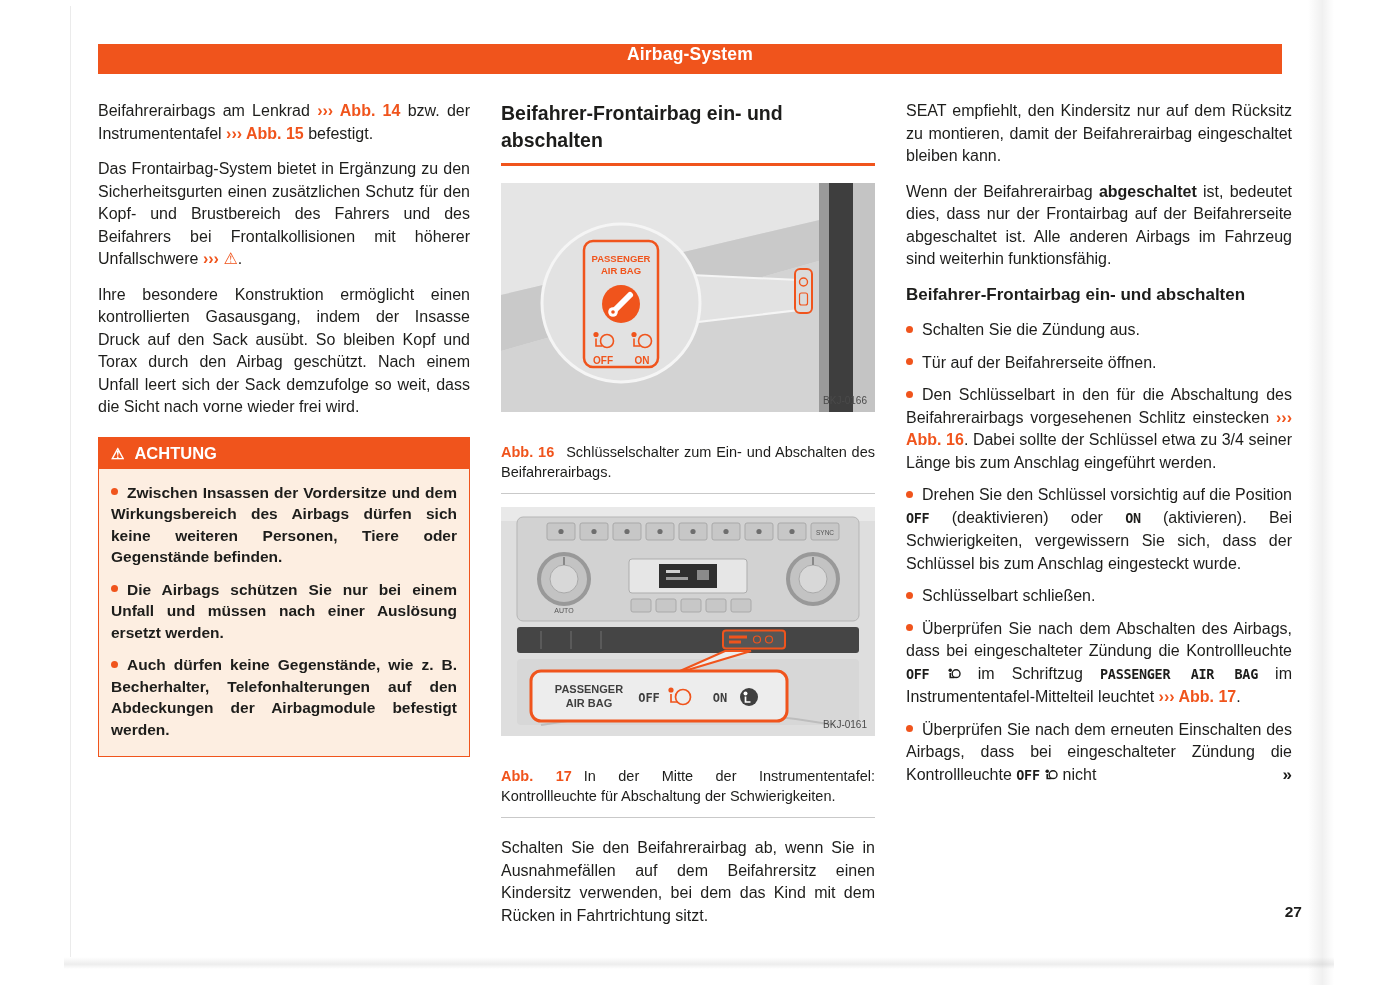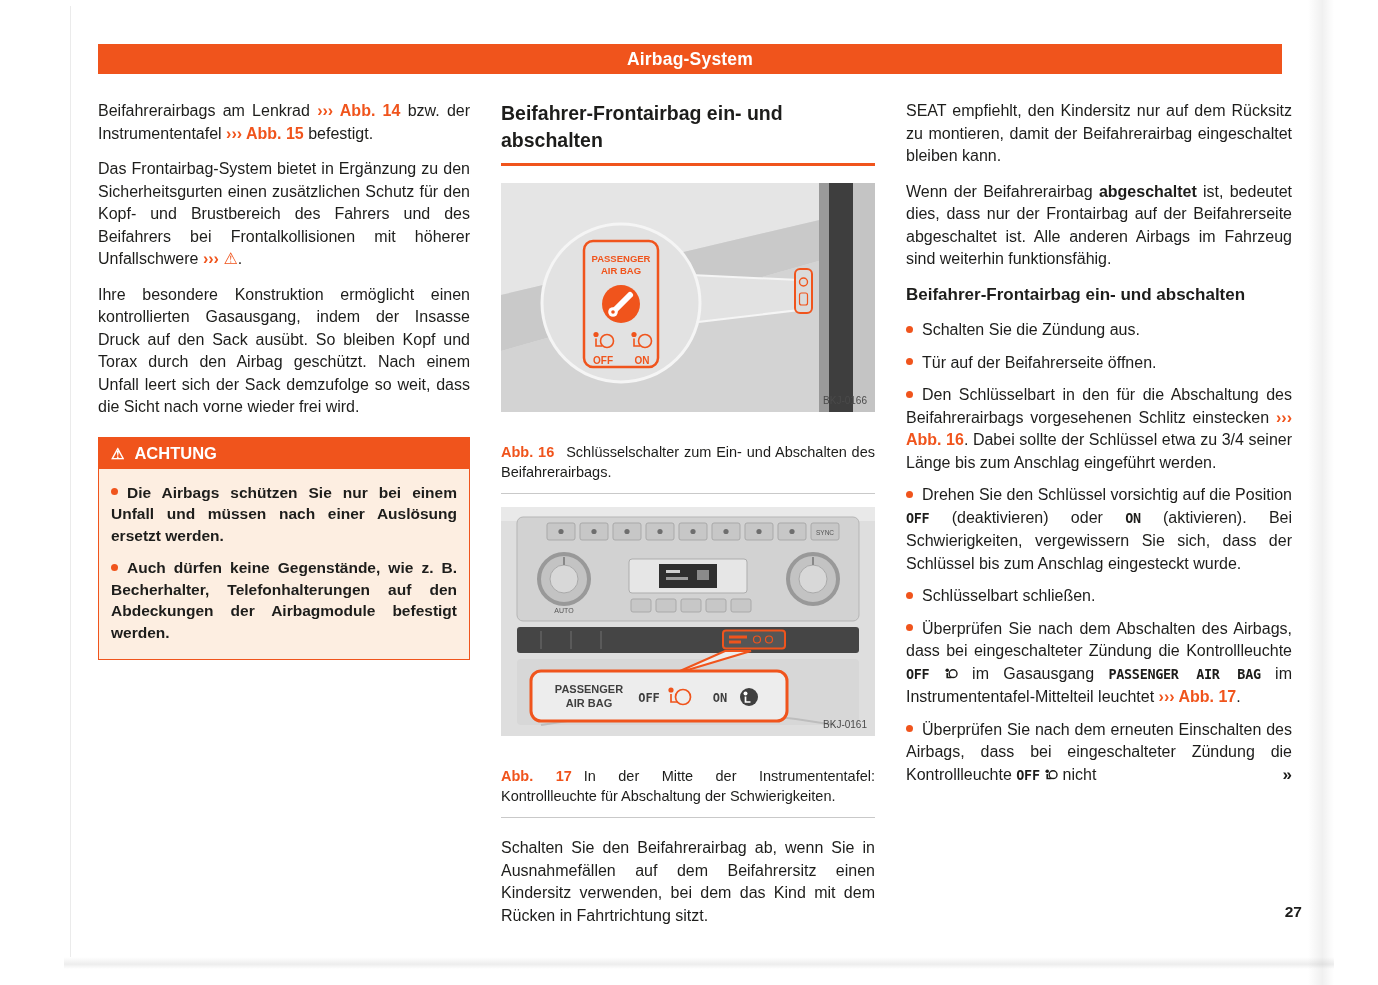--- a/index.html
+++ b/index.html
@@ -12,21 +12,21 @@
   
   .edge-left  { position:absolute; left:70px; top:6px; bottom:28px; width:1px; background:#ebebeb; }
   .edge-right { position:absolute; right:44px; top:0; bottom:0; width:26px;
                 background:linear-gradient(to right, rgba(0,0,0,0), rgba(0,0,0,0.06) 55%, rgba(0,0,0,0)); }
   .edge-bottom{ position:absolute; left:64px; right:44px; bottom:16px; height:12px;
                 background:linear-gradient(to bottom, rgba(0,0,0,0), rgba(0,0,0,0.07) 60%, rgba(0,0,0,0)); }
 
   .header-bar {
     position:absolute; left:98px; top:44px; width:1184px; height:30px;
     background:var(--accent, #f0541c); color:#fff;
-    display:flex; align-items:center; justify-content:center;
+    display:flex; justify-content:center;
     font-size:17.5px; font-weight:bold; letter-spacing:0.2px;
   }
 
   .columns { position:absolute; left:98px; top:100px; width:1194px; display:flex; }
   .col { font-size:16px; line-height:22.5px; text-align:justify; hyphens:auto; -webkit-hyphens:auto; }
   .col-left  { width:372px; margin-right:31px; }
   .col-mid   { width:374px; margin-right:31px; }
   .col-right { width:386px; }
 
   p.para { margin-bottom:13px; }
@@ -101,20 +101,21 @@
       <p class="para"><span class="seg-p">Beifahrerairbags am Lenkrad </span><span class="seg-a">››› </span><span class="seg-l">Abb. 14</span><span class="seg-p"> bzw. der Instrumententafel </span><span class="seg-a">››› </span><span class="seg-l">Abb. 15</span><span class="seg-p"> befestigt.</span></p>
       <p class="para"><span class="seg-p">Das Frontairbag-System bietet in Ergänzung zu den Sicherheitsgurten einen zusätzlichen Schutz für den Kopf- und Brustbereich des Fahrers und des Beifahrers bei Frontalkollisionen mit höherer Unfallschwere </span><span class="seg-a">››› </span><span class="seg-w">⚠</span><span class="seg-p">.</span></p>
       <p class="para"><span class="seg-p">Ihre besondere Konstruktion ermöglicht einen kontrollierten Gasausgang, indem der Insasse Druck auf den Sack ausübt. So bleiben Kopf und Torax durch den Airbag geschützt. Nach einem Unfall leert sich der Sack demzufolge so weit, dass die Sicht nach vorne wieder frei wird.</span></p>
 
       <div class="achtung">
         <div class="achtung-header">
           <span class="warn-tri">⚠</span>
           <span>ACHTUNG</span>
         </div>
         <div class="achtung-body">
+          <div class="achtung-item"><span class="bullet"></span><span>Zwischen Insassen der Vordersitze und dem Wirkungsbereich des Airbags dürfen sich keine weiteren Personen, Tiere oder Gegenstände befinden.</span></div>
           <div class="achtung-item"><span class="bullet"></span><span>Die Airbags schützen Sie nur bei einem Unfall und müssen nach einer Auslösung ersetzt werden.</span></div>
           <div class="achtung-item"><span class="bullet"></span><span>Auch dürfen keine Gegenstände, wie z. B. Becherhalter, Telefonhalterungen auf den Abdeckungen der Airbagmodule befestigt werden.</span></div>
         </div>
       </div>
     </section>
 
     <section class="col col-mid">
       <h2 class="mid-heading">Beifahrer-Frontairbag ein- und abschalten</h2>
       <div class="heading-rule"></div>
 
@@ -265,21 +266,21 @@
 
       <div class="bullet-item"><span class="bullet"></span><span><span class="seg-p">Schalten Sie die Zündung aus.</span></span></div>
       <div class="bullet-item"><span class="bullet"></span><span><span class="seg-p">Tür auf der Beifahrerseite öffnen.</span></span></div>
       <div class="bullet-item"><span class="bullet"></span><span><span class="seg-p">Den Schlüsselbart in den für die Abschaltung des Beifahrerairbags vorgesehenen Schlitz einstecken </span><span class="seg-a">››› </span><span class="seg-l">Abb. 16</span><span class="seg-p">. Dabei sollte der Schlüssel etwa zu 3/4 seiner Länge bis zum Anschlag eingeführt werden.</span></span></div>
       <div class="bullet-item"><span class="bullet"></span><span><span class="seg-p">Drehen Sie den Schlüssel vorsichtig auf die Position </span><span class="seg-m">OFF</span><span class="seg-p"> (deaktivieren) oder </span><span class="seg-m">ON</span><span class="seg-p"> (aktivieren). Bei Schwierigkeiten, vergewissern Sie sich, dass der Schlüssel bis zum Anschlag eingesteckt wurde.</span></span></div>
       <div class="bullet-item"><span class="bullet"></span><span><span class="seg-p">Schlüsselbart schließen.</span></span></div>
       <div class="bullet-item"><span class="bullet"></span><span><span class="seg-p">Überprüfen Sie nach dem Abschalten des Airbags, dass bei eingeschalteter Zündung die Kontrollleuchte </span><span class="seg-m">OFF</span><span class="seg-p"> </span><span class="seg-ic"><svg viewBox="0 0 20 20" width="14" height="14">
                 <circle cx="13" cy="9.5" r="5.6" fill="none" stroke="currentColor" stroke-width="2"></circle>
                 <circle cx="4.6" cy="4.8" r="2.5" fill="currentColor"></circle>
                 <path d="M4.6 8.6 V15 h6.2" fill="none" stroke="currentColor" stroke-width="2.3"></path>
-              </svg></span><span class="seg-p"> im Gasausgang </span><span class="seg-m">PASSENGER AIR BAG</span><span class="seg-p"> im Instrumententafel-Mittelteil leuchtet </span><span class="seg-a">››› </span><span class="seg-l">Abb. 17</span><span class="seg-p">.</span></span></div>
+              </svg></span><span class="seg-p"> im Schriftzug </span><span class="seg-m">PASSENGER AIR BAG</span><span class="seg-p"> im Instrumententafel-Mittelteil leuchtet </span><span class="seg-a">››› </span><span class="seg-l">Abb. 17</span><span class="seg-p">.</span></span></div>
       <div class="bullet-item">
         <span class="bullet"></span><span><span class="seg-p">Überprüfen Sie nach dem erneuten Einschalten des Airbags, dass bei eingeschalteter Zündung die Kontrollleuchte </span><span class="seg-m">OFF</span><span class="seg-p"> </span><span class="seg-ic"><svg viewBox="0 0 20 20" width="14" height="14">
                 <circle cx="13" cy="9.5" r="5.6" fill="none" stroke="currentColor" stroke-width="2"></circle>
                 <circle cx="4.6" cy="4.8" r="2.5" fill="currentColor"></circle>
                 <path d="M4.6 8.6 V15 h6.2" fill="none" stroke="currentColor" stroke-width="2.3"></path>
               </svg></span><span class="seg-p"> nicht</span></span>
         <span class="cont-mark">»</span>
       </div>
     </section>
 

